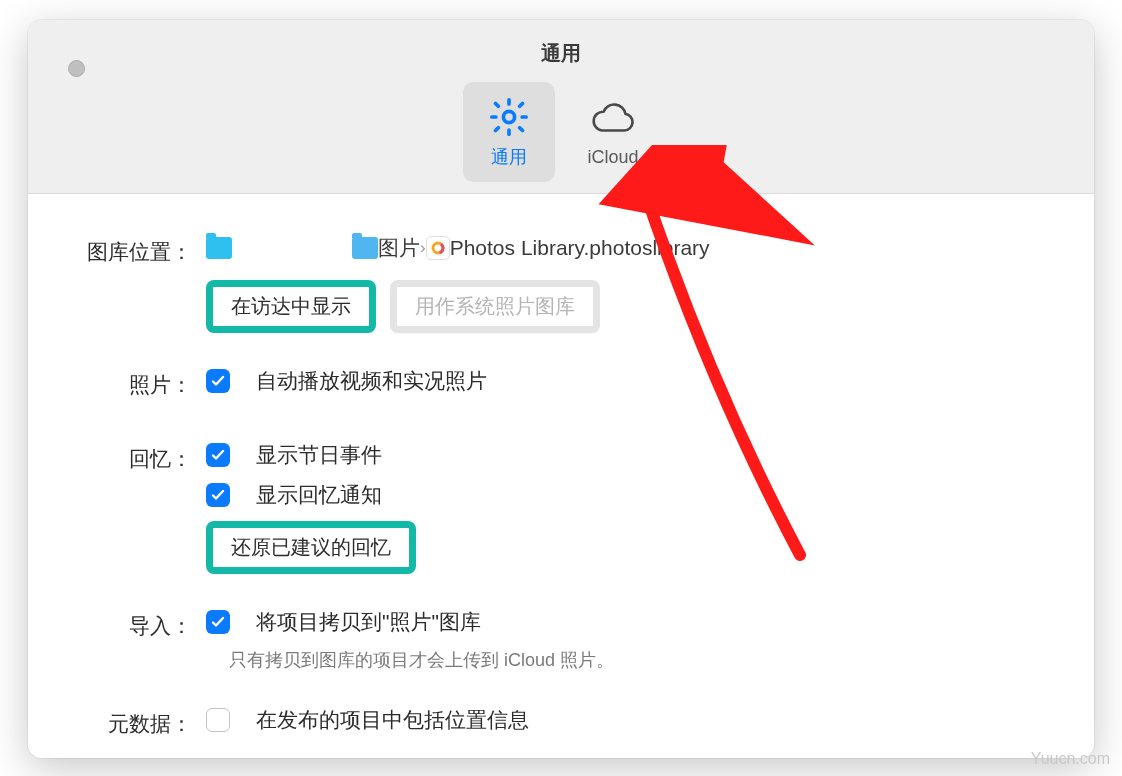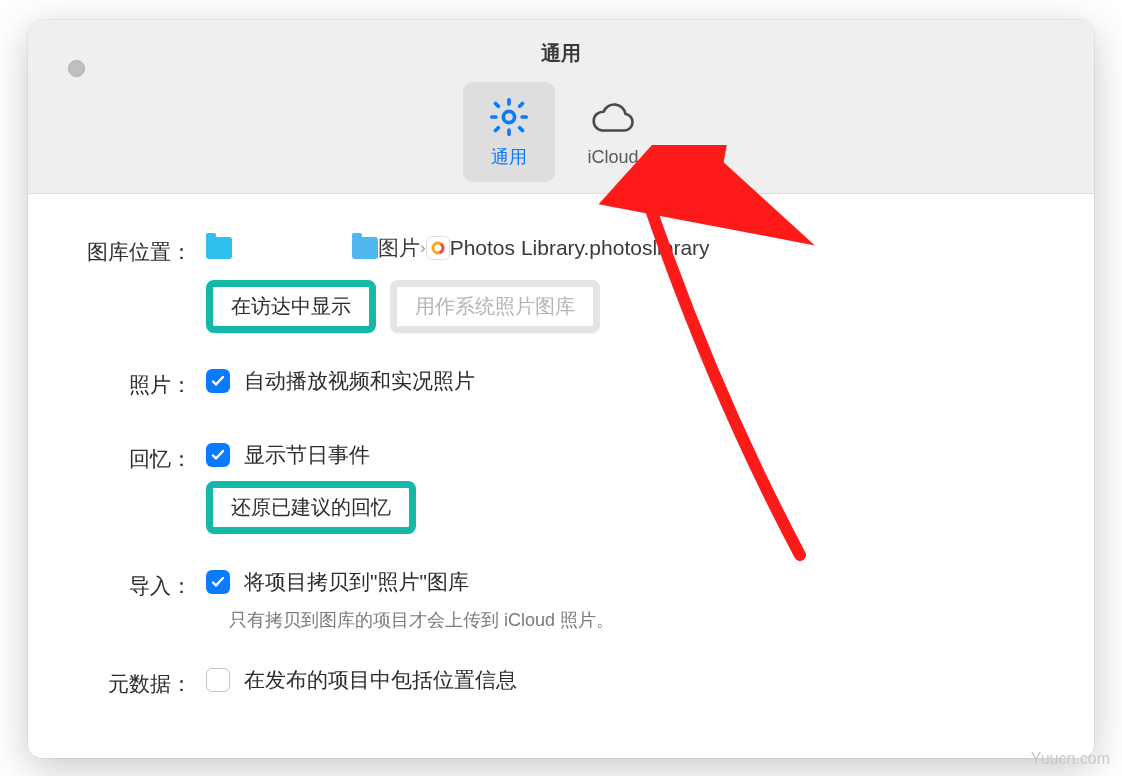--- a/index.html
+++ b/index.html
@@ -111,21 +111,21 @@
     background: #ffffff;
     border: 7px solid #14b8a6;
     border-radius: 8px;
     padding: 6px 18px;
     font-size: 20px;
     color: #2b2b2b;
     box-shadow: 0 1px 1px rgba(0,0,0,0.04);
     cursor: pointer;
   }
   .macbtn.disabled { color: #b4b4b4; border-color:#e4e4e4; cursor:default; }
-  .check-line { display:flex; align-items:center; gap:14px; font-size:21px; color:#2b2b2b; margin-bottom:12px; }
+  .check-line { display:flex; align-items:center; gap:26px; font-size:21px; color:#2b2b2b; margin-bottom:12px; }
   .checkbox {
     width:24px; height:24px; border-radius:6px; flex:0 0 24px;
     display:flex; align-items:center; justify-content:center;
     background:#0a7aff;
   }
   .checkbox.unchecked { background:#fff; border:1.5px solid #c4c4c4; }
   .checkbox svg { display:block; }
   .helper { font-size:18px; color:#7a7a7a; margin-left:23px; margin-top:2px; }
   .watermark {
     position:absolute; right:12px; bottom:8px;
@@ -210,20 +210,28 @@
       <div class="row-label">回忆：</div>
       <div class="row-body">
         <div class="check-line">
           <span class="checkbox">
             <svg width="16" height="16" viewBox="0 0 16 16">
                 <path d="M3 8.5l3 3 7-7.5" stroke="#fff" stroke-width="2.4" fill="none" stroke-linecap="round" stroke-linejoin="round"></path>
               </svg>
           </span>
           <span>显示节日事件</span>
         </div>
+        <div class="check-line">
+          <span class="checkbox">
+            <svg width="16" height="16" viewBox="0 0 16 16">
+                <path d="M3 8.5l3 3 7-7.5" stroke="#fff" stroke-width="2.4" fill="none" stroke-linecap="round" stroke-linejoin="round"></path>
+              </svg>
+          </span>
+          <span>显示回忆通知</span>
+        </div>
         <div class="btnrow" style="margin-top:6px;">
           <button class="macbtn">还原已建议的回忆</button>
         </div>
       </div>
     </div>
 
     <div class="row">
       <div class="row-label">导入：</div>
       <div class="row-body">
         <div class="check-line">

